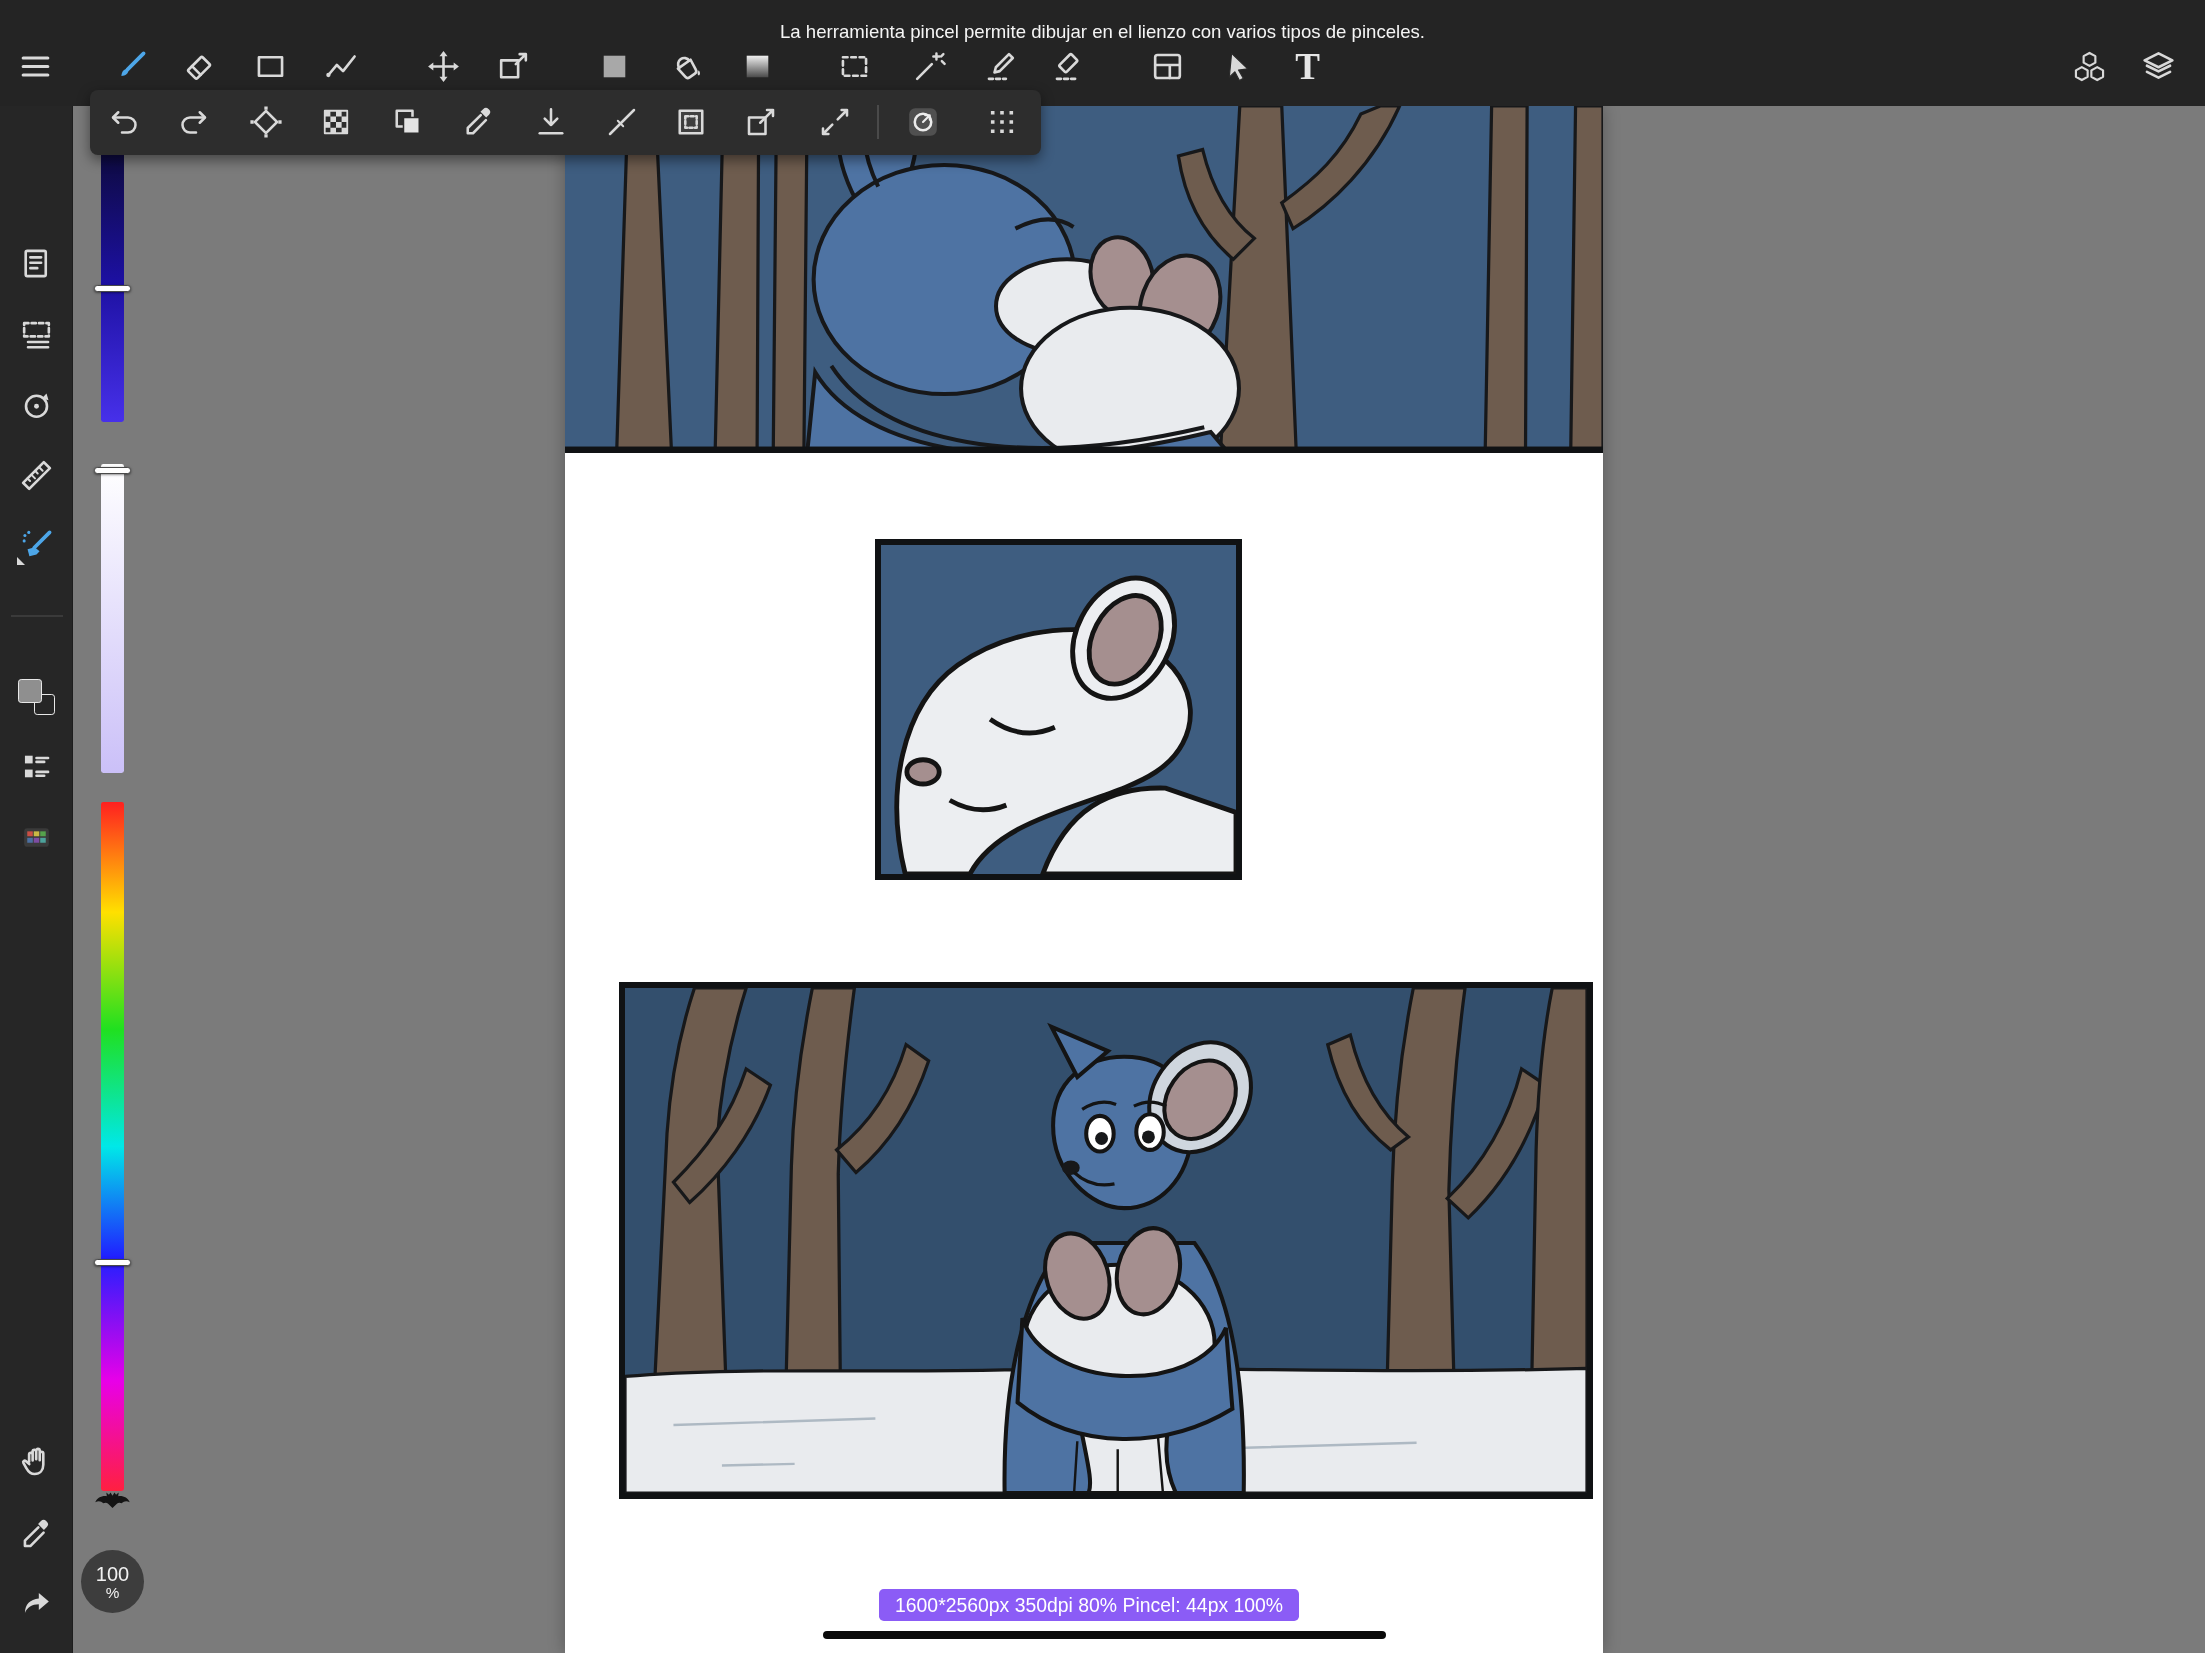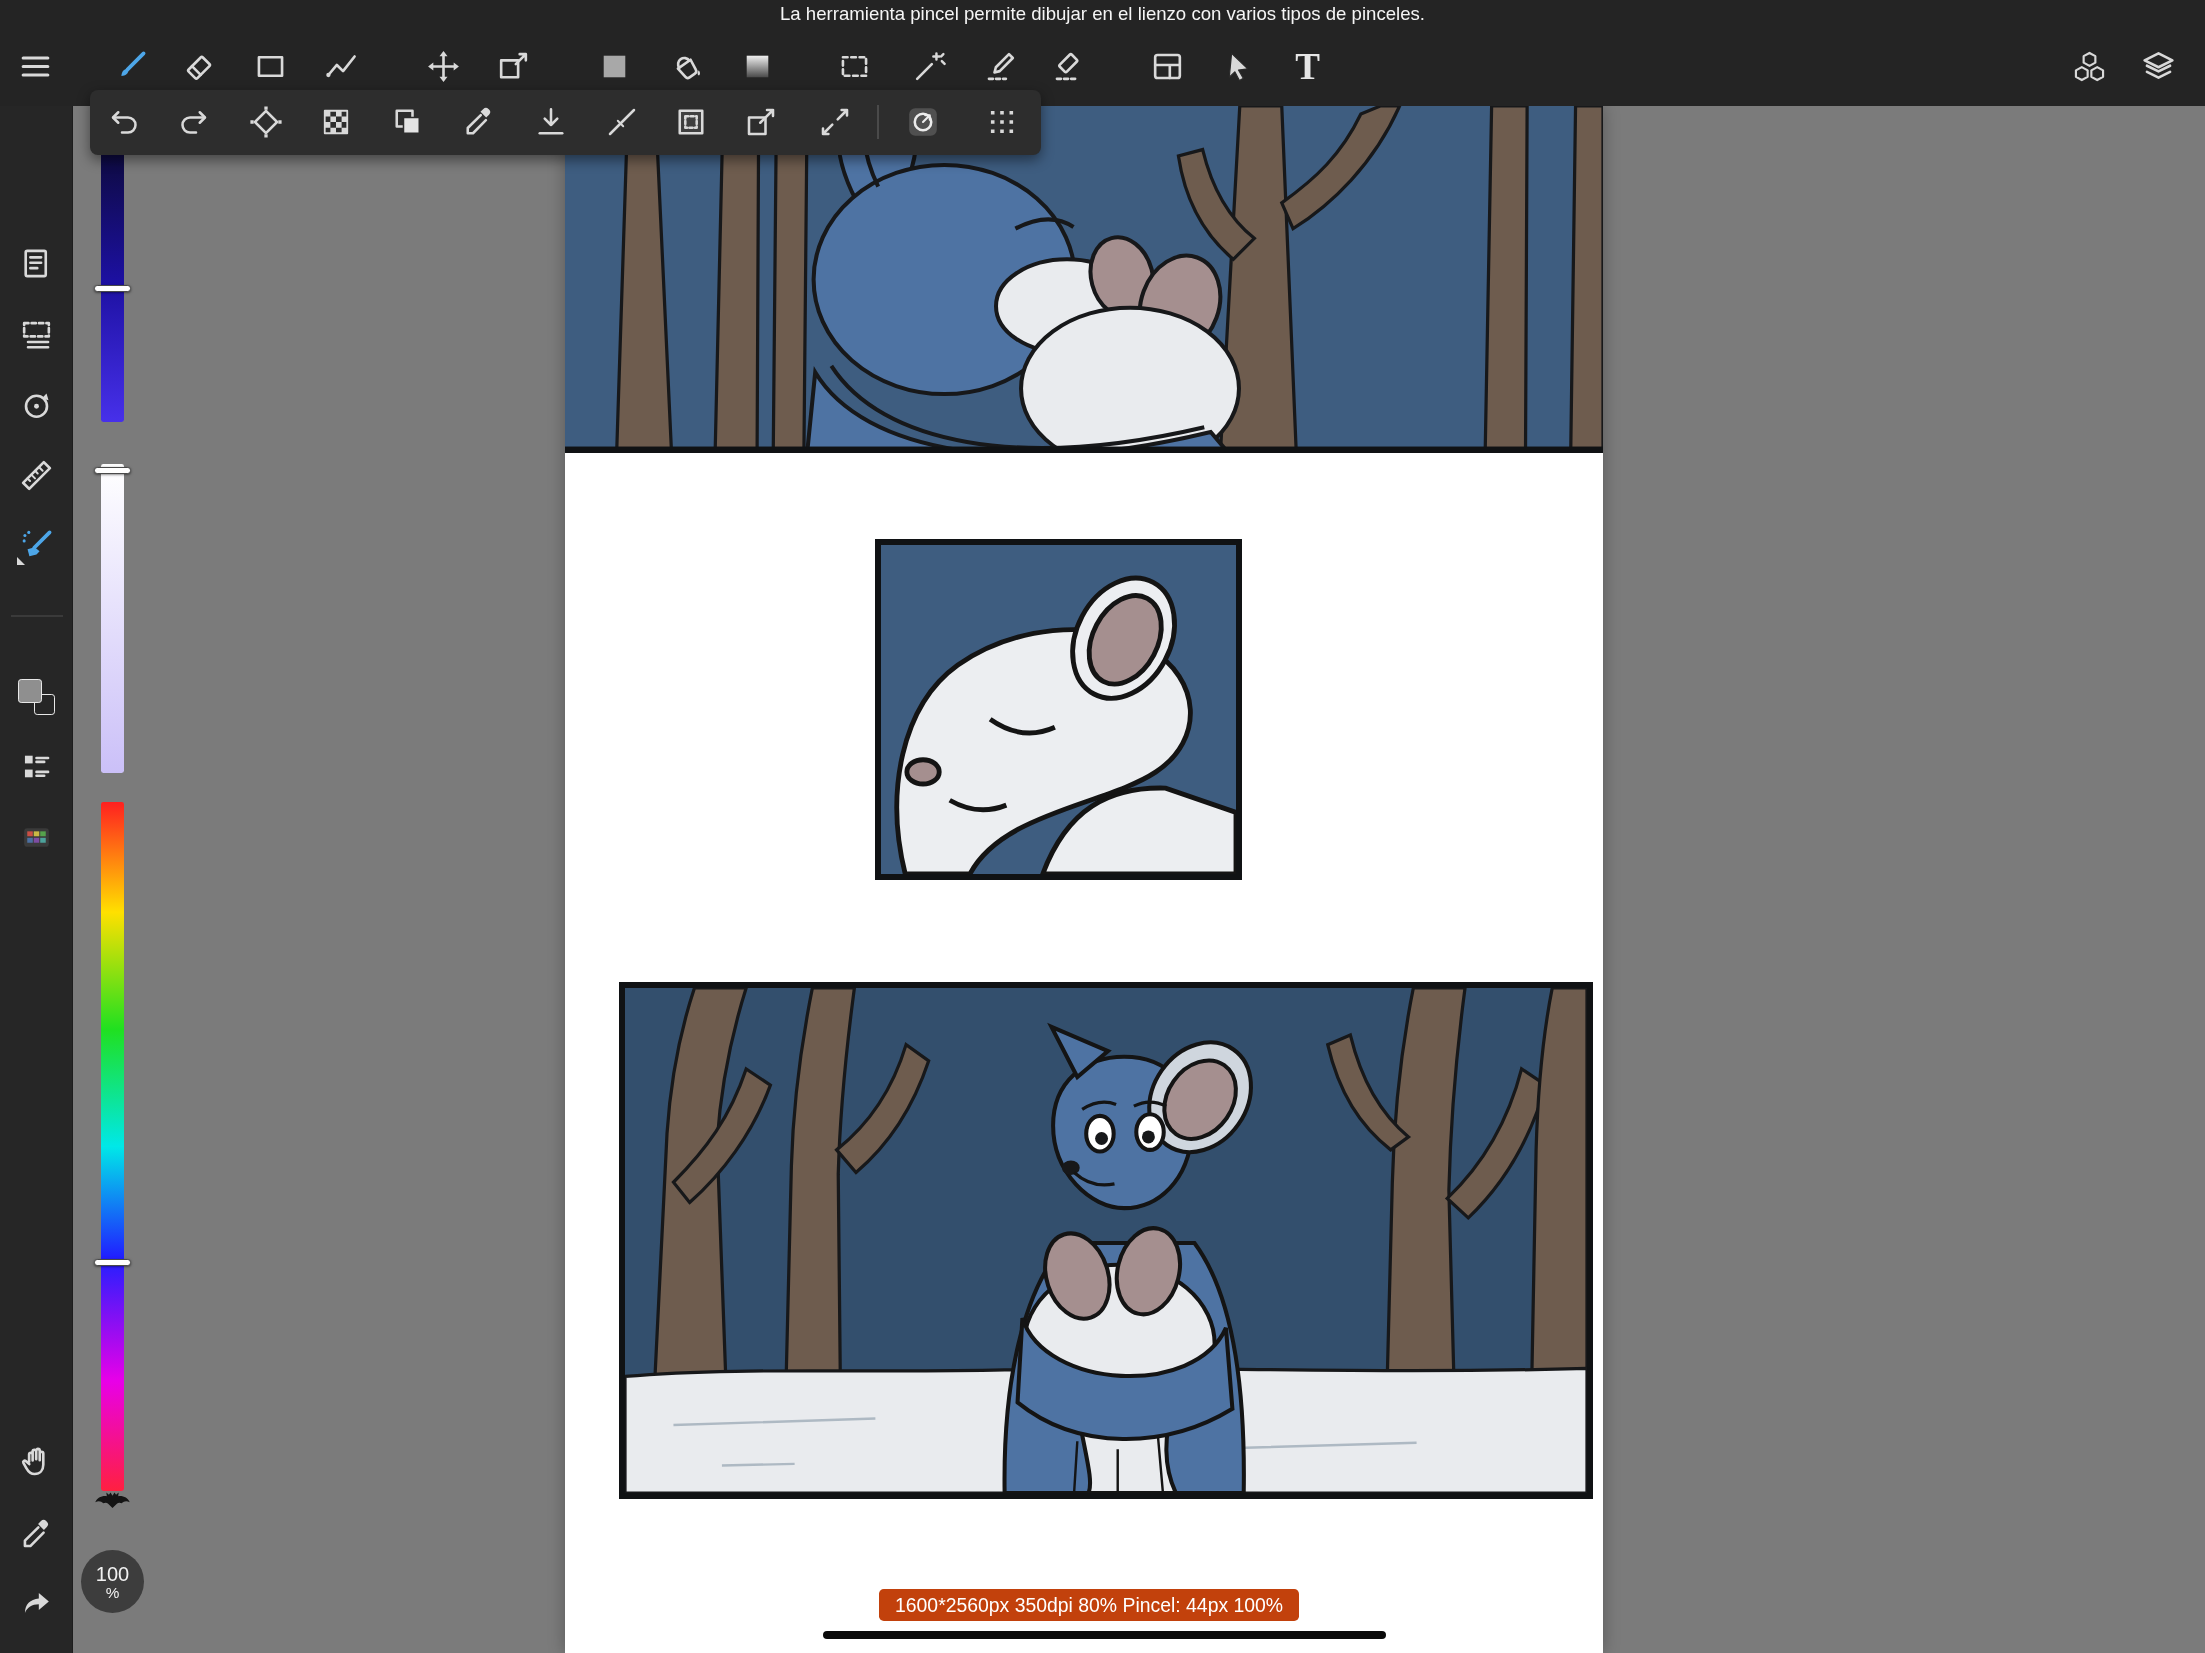--- a/index.html
+++ b/index.html
@@ -1,39 +1,39 @@
 <!DOCTYPE html>
 <html style="font-size:13px"><head>
 <meta charset="utf-8">
 <style>
 *{margin:0;padding:0;box-sizing:border-box}
 html,body{width:2205px;height:1653px}
 body{font-family:"Liberation Sans",sans-serif;background:#7b7b7b;overflow:hidden;user-select:none}
 #screen{position:relative;width:2205px;height:1653px;background:#7b7b7b}
 #topbar{position:absolute;left:0;top:0;width:2205px;height:106px;background:#242424;z-index:40}
-#tip{position:absolute;top:3px;left:0;width:100%;text-align:center;color:#f5f5f5;font-size:18.6px}
+#tip{position:absolute;top:21px;left:0;width:100%;text-align:center;color:#f5f5f5;font-size:18.6px}
 .tbi{position:absolute;top:44px;width:45px;height:45px;display:flex;align-items:center;justify-content:center}
 .tbi svg,.fbi svg,.sbi svg{width:37px;height:37px;fill:none;stroke:#d9d9d9;stroke-width:1.7;stroke-linecap:round;stroke-linejoin:round}
 #sidebar{position:absolute;left:0;top:106px;width:73px;height:1547px;background:#262626;border-right:0.8px solid #1d1d1d;z-index:35}
 .sbi{position:absolute;left:13.7px;width:45px;height:45px;display:flex;align-items:center;justify-content:center}
 .sb-divider{position:absolute;left:10.5px;width:52px;height:1.6px;background:#3a3a3a}
 #floatbar{position:absolute;left:90px;top:90px;width:951px;height:65px;background:#2d2d2d;border-radius:8px;box-shadow:0 4.8px 13px rgba(0,0,0,.45);z-index:50}
 .fbi{position:absolute;top:9.7px;width:45px;height:45px;display:flex;align-items:center;justify-content:center}
 .fbi svg{width:36px;height:36px}
 .divider-v{position:absolute;background:#4a4a4a;width:1.6px;height:34px;top:15.3px}
 #page{position:absolute;left:565px;top:106px;width:1038px;height:1547px;background:#ffffff;box-shadow:0 0 16px rgba(0,0,0,.28);z-index:10}
 .panel-border{position:absolute;border:6.5px solid #101214;background:#3e5d80;overflow:hidden}
 .panel-border svg{display:block;width:100%;height:100%}
 #panel1{position:absolute;left:0;top:0;width:1038px;height:347px}
 .slider{position:absolute;left:101px;width:22.6px;z-index:20;border-radius:2.4px}
 #slider-value{top:106px;height:316px;background:linear-gradient(#08081c,#1c10a0 55%,#4730ea)}
 #slider-sat{top:464px;height:309px;background:linear-gradient(#ffffff,#cbc0f8)}
 #slider-hue{top:802px;height:689px;background:linear-gradient(#ff2020 0%,#ffe000 16%,#20e020 33%,#00e8e8 50%,#2020ff 66%,#e800e8 84%,#ff2040 100%)}
 .handle{position:absolute;left:-7.3px;width:37px;height:7.3px;background:#ffffff;border:0.8px solid #4a4a4a;border-radius:3.2px;box-shadow:0 0.8px 2.4px rgba(0,0,0,.5)}
-#status-pill{position:absolute;left:879px;top:1589px;height:32px;padding:0 16px;background:#c2410c;border-radius:4.8px;color:#ffffff;font-size:19.4px;line-height:32px;white-space:nowrap;z-index:30}
+#status-pill{position:absolute;left:879px;top:1589px;height:32px;padding:0 16px;background:#8b5cf6;border-radius:4.8px;color:#ffffff;font-size:19.4px;line-height:32px;white-space:nowrap;z-index:30}
 #home-indicator{position:absolute;left:823px;top:1631px;width:563px;height:8px;border-radius:4px;background:#0a0a0a;z-index:30}
 #bat{position:absolute;left:93px;top:1484px;width:39px;height:39px;z-index:20}
 #zoom-circle{position:absolute;left:81px;top:1550px;width:63px;height:63px;border-radius:50%;background:#3d3d3d;color:#f2f2f2;display:flex;flex-direction:column;align-items:center;justify-content:center;z-index:20}
 #zoom-circle .v{font-size:20px;line-height:22px}
 #zoom-circle .u{font-size:15.3px;line-height:16px}
 .ttool{font-family:"Liberation Serif",serif;font-size:37px;color:#e6e6e6;font-weight:600;line-height:45px}
 .swback{position:absolute;right:4px;bottom:4px;width:21px;height:21px;border:1.6px solid #e8e8e8;border-radius:3.2px}
 .swfront{position:absolute;left:4.8px;top:4.8px;width:24px;height:24px;background:#8f8f8f;border:1.6px solid #e8e8e8;border-radius:3.2px}
 .corner-tri{position:absolute;left:3.2px;bottom:3.2px;width:0;height:0;border-left:8px solid #d9d9d9;border-top:8px solid transparent}
 </style>

